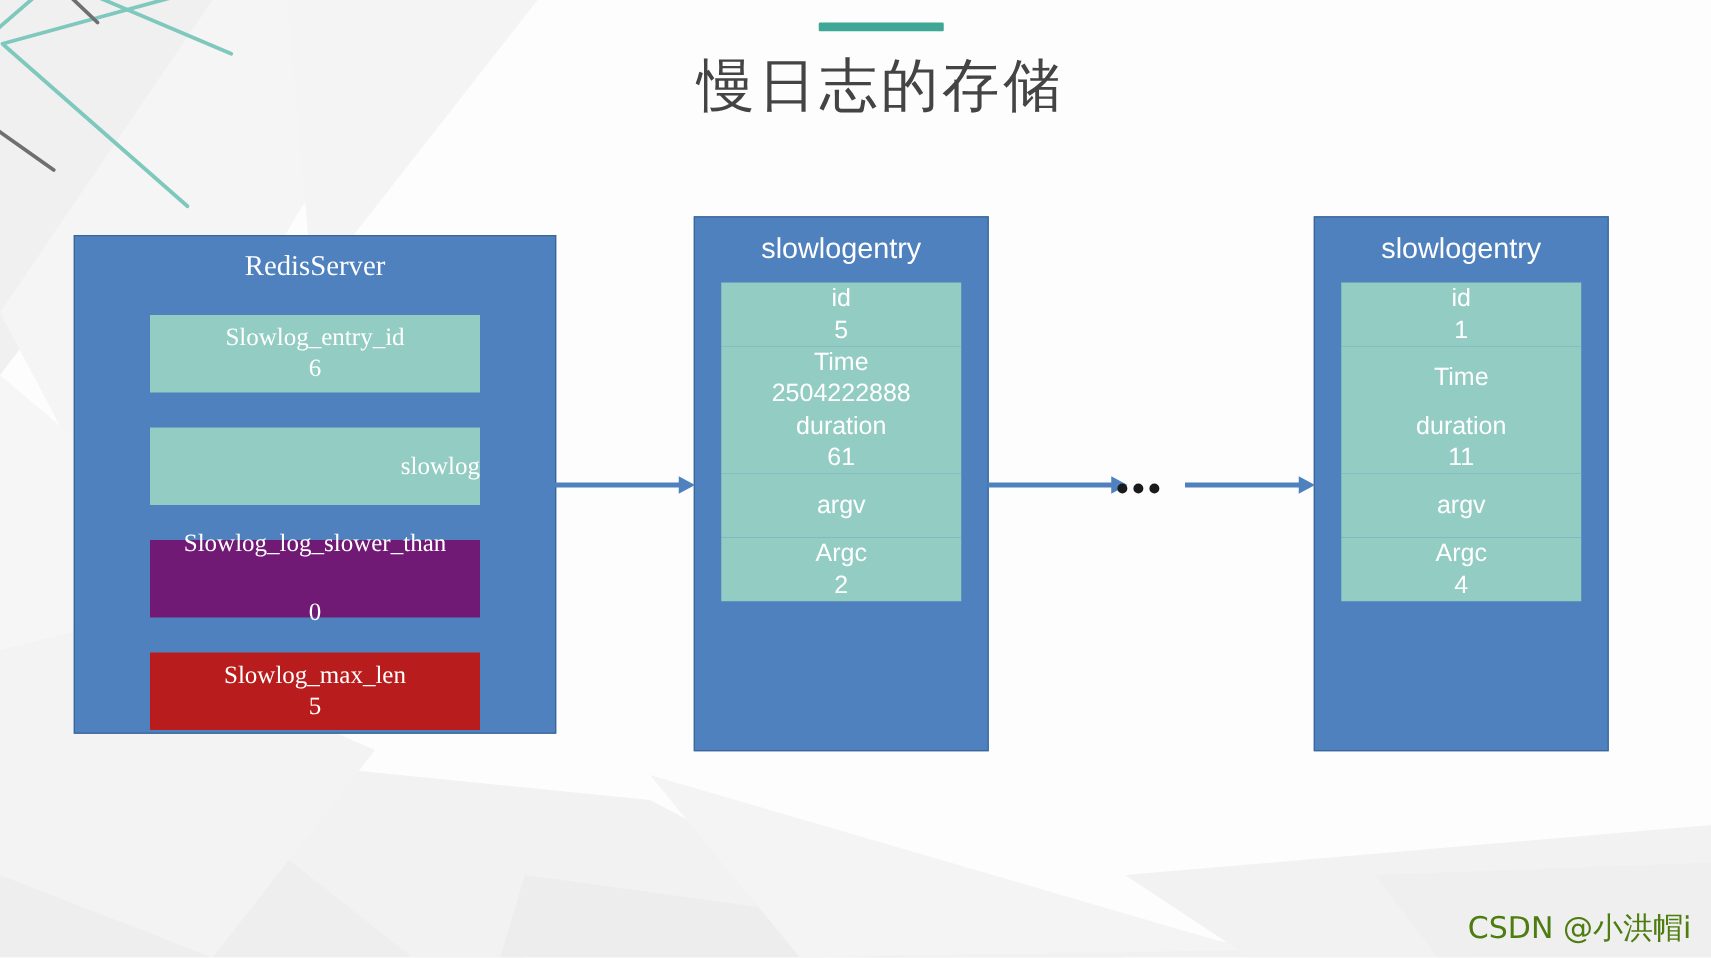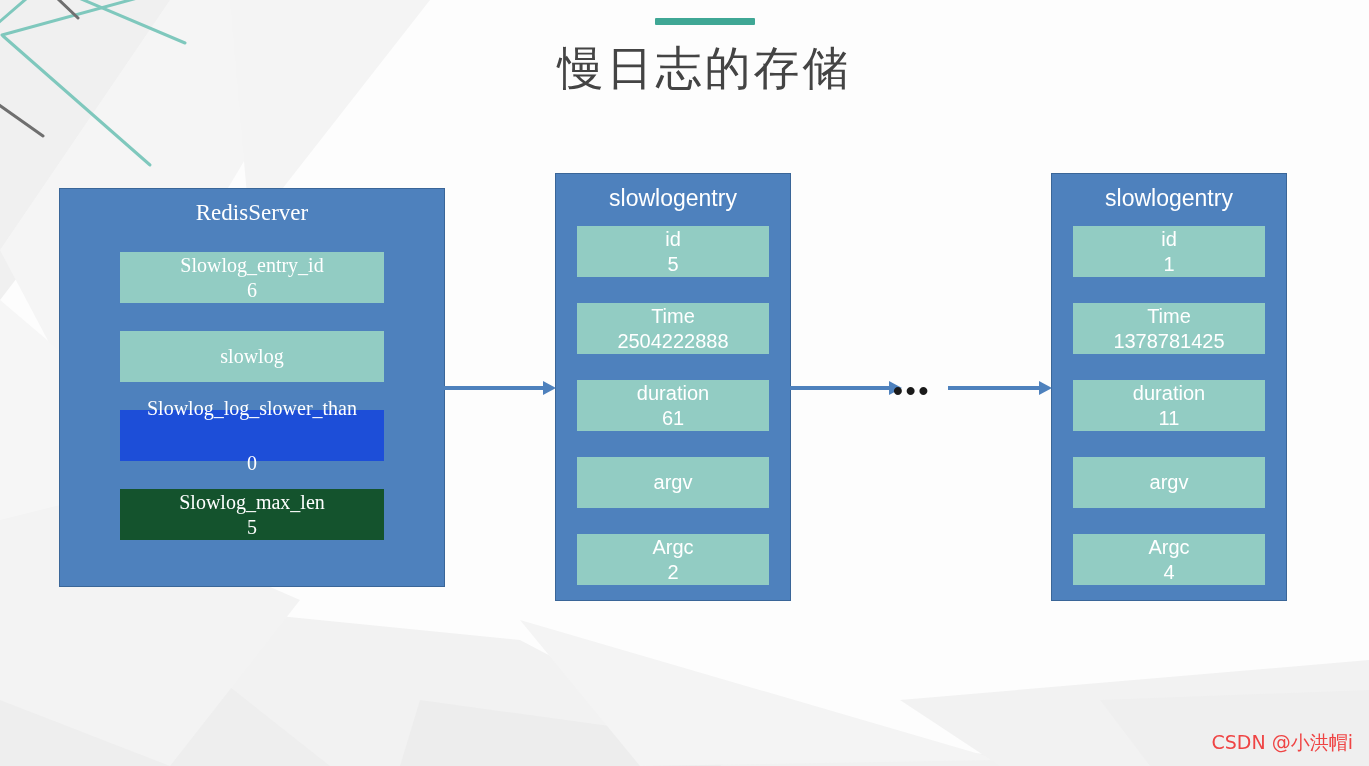--- a/index.html
+++ b/index.html
@@ -97,32 +97,31 @@
 
   
   #box-redisserver {
     left: 59px;  top: 188px;  width: 386px; height: 399px;
   }
   #box-redisserver .node-title { margin-top: 10px; }
   #box-redisserver .field-list {
     margin: 25px 60px 0 60px;
     gap: 28px;
   }
-  #box-redisserver .field { height: 51px; }
+  #box-redisserver .field { height: 62px; }
 
   #box-entry-1 {
     left: 555px; top: 173px; width: 236px; height: 428px;
   }
   #box-entry-2 {
     left: 1051px; top: 173px; width: 236px; height: 428px;
   }
   .entry-box .node-title { margin-top: 10px; }
   .entry-box .field-list {
     margin: 14px 21px 0 21px;
-    gap: 26px;
   }
   .entry-box .field { height: 51px; }
 
   
   .arrow {
     position: absolute;
     height: 14px;
   }
   .arrow .shaft {
     position: absolute;
@@ -161,23 +160,23 @@
     letter-spacing: 3px;
     color: #1a1a1a;
     font-weight: 700;
   }
 
   
   #watermark {
     position: absolute;
     right: 16px;
     bottom: 12px;
-    font-size: 19px;
+    font-size: 24px;
     line-height: 24px;
-    color: #ef4444;
+    color: #4d7c0f;
     z-index: 4;
     font-family: "DejaVu Sans", "Liberation Sans", sans-serif;
   }
 </style>
 </head>
 <body>
 
 <svg id="bg-layer" viewBox="0 0 1369 766" preserveAspectRatio="none">
   <defs>
     <linearGradient id="gA" x1="0" y1="0" x2="1" y2="1">
@@ -229,30 +228,30 @@
 
   <div class="node-box" id="box-redisserver" style="background: rgb(78, 129, 189); font-family: Liberation Serif, serif;">
     <div class="node-title">RedisServer</div>
     <div class="field-list">
 
       <div class="field" style="background: rgb(146, 204, 195);">
         <span class="field-name">Slowlog_entry_id</span>
         <span class="field-value">6</span>
       </div>
 
-      <div class="field" style="background: rgb(146, 204, 195);">
+      <div class="field" style="background: rgb(146, 204, 195); align-items: flex-end;">
         <span class="field-name">slowlog</span>
       </div>
 
-      <div class="field" style="background: #1d4ed8; gap: 30px;">
+      <div class="field" style="background: #701a75; gap: 30px;">
         <span class="field-name">Slowlog_log_slower_than</span>
         <span class="field-value">0</span>
       </div>
 
-      <div class="field" style="background: #14532d; align-items: center;">
+      <div class="field" style="background: #b91c1c; align-items: center;">
         <span class="field-name">Slowlog_max_len</span>
         <span class="field-value">5</span>
       </div>
 
     </div>
   </div>
 
   <div class="node-box entry-box" id="box-entry-1" style="background: rgb(78, 129, 189);">
     <div class="node-title">slowlogentry</div>
     <div class="field-list">
@@ -288,21 +287,20 @@
     <div class="node-title">slowlogentry</div>
     <div class="field-list">
 
       <div class="field" style="background: rgb(146, 204, 195);">
         <span class="field-name">id</span>
         <span class="field-value">1</span>
       </div>
 
       <div class="field" style="background: rgb(146, 204, 195);">
         <span class="field-name">Time</span>
-        <span class="field-value">1378781425</span>
       </div>
 
       <div class="field" style="background: rgb(146, 204, 195);">
         <span class="field-name">duration</span>
         <span class="field-value">11</span>
       </div>
 
       <div class="field" style="background: rgb(146, 204, 195);">
         <span class="field-name">argv</span>
       </div>

